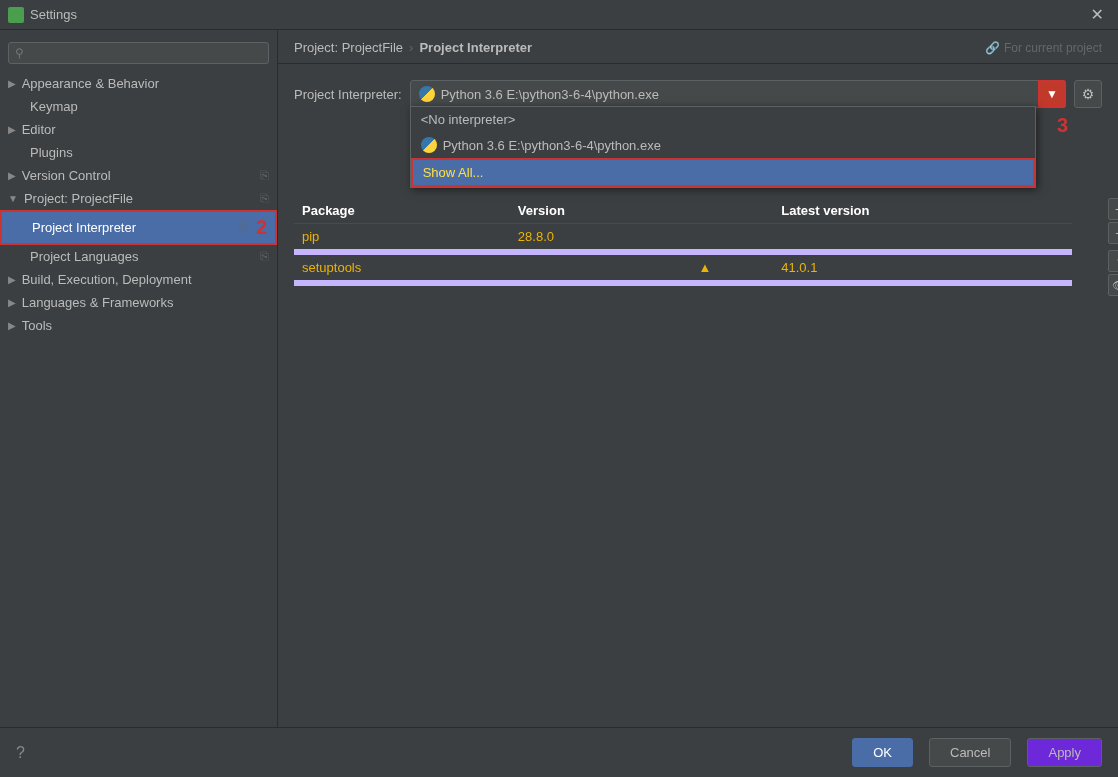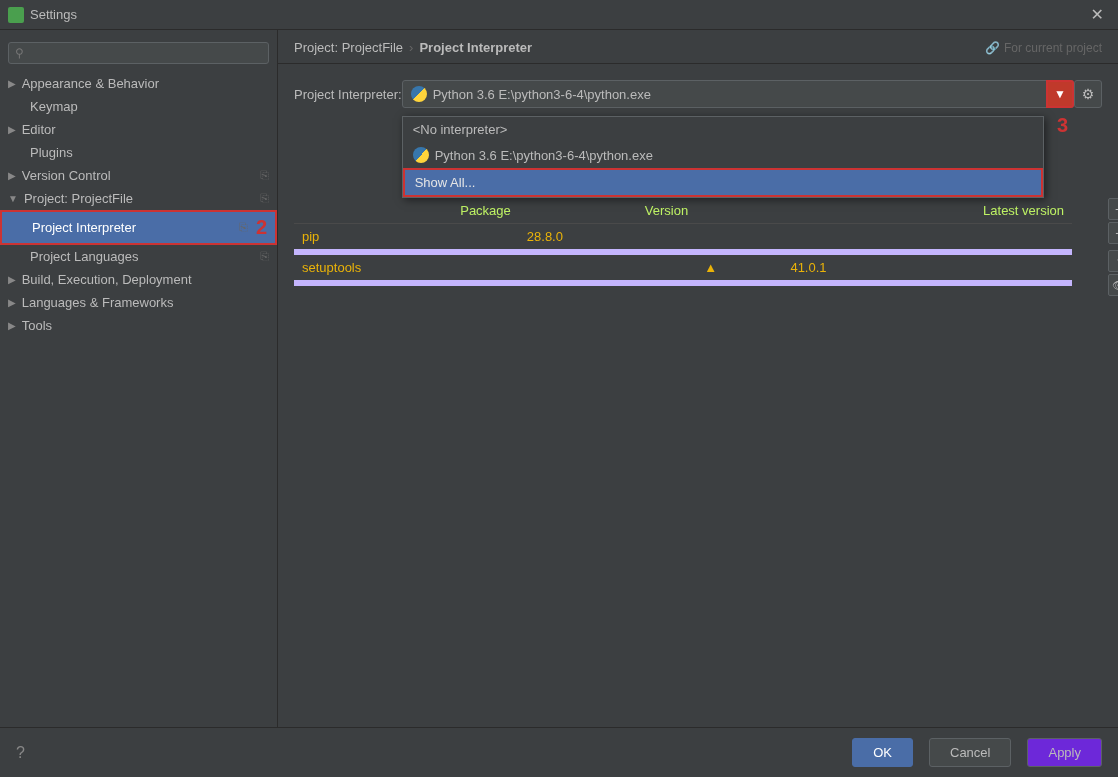--- a/index.html
+++ b/index.html
@@ -154,20 +154,21 @@
     .settings-panel {
       flex: 1;
       padding: 16px;
       overflow: auto;
       position: relative;
     }
 
     .interpreter-row {
       display: flex;
       align-items: center;
+      gap: 8px;
       margin-bottom: 12px;
       position: relative;
     }
     .interpreter-label {
       color: #bbbbbb;
       font-size: 13px;
       white-space: nowrap;
     }
 
     .interpreter-dropdown-wrapper {
@@ -215,54 +216,54 @@
       align-items: center;
       justify-content: center;
       cursor: pointer;
       color: #bbbbbb;
       font-size: 14px;
     }
 
     
     .dropdown-popup {
       position: absolute;
-      top: 36px;
+      top: 26px;
       left: 0;
       right: 30px;
       background: #3c3f41;
       border: 1px solid #5c6164;
       z-index: 100;
       box-shadow: 2px 2px 8px rgba(0,0,0,0.5);
     }
     .dropdown-popup-item {
       padding: 5px 10px;
       cursor: pointer;
       color: #bbbbbb;
       font-size: 13px;
       display: flex;
       align-items: center;
       gap: 6px;
     }
     .dropdown-popup-item.highlighted {
       background: #4a6da7;
-      color: #e5e5e5;
+      color: #fde047;
       border: 1px solid #cc3333;
     }
 
     
     .packages-table {
       width: 100%;
       border-collapse: collapse;
       font-size: 13px;
     }
     .packages-table th {
-      text-align: right;
+      text-align: left;
       padding: 5px 8px;
-      color: #bef264;
-      font-weight: normal;
+      color: #ffffff;
+      font-weight: bold;
       border-bottom: 1px solid #4a4a4a;
     }
     .packages-table td {
       padding: 5px 8px;
       color: #eab308;
       border-bottom: 6px solid #c4b5fd;
     }
     .side-btn {
       background: #45494a;
       border: 1px solid #5c6164;

